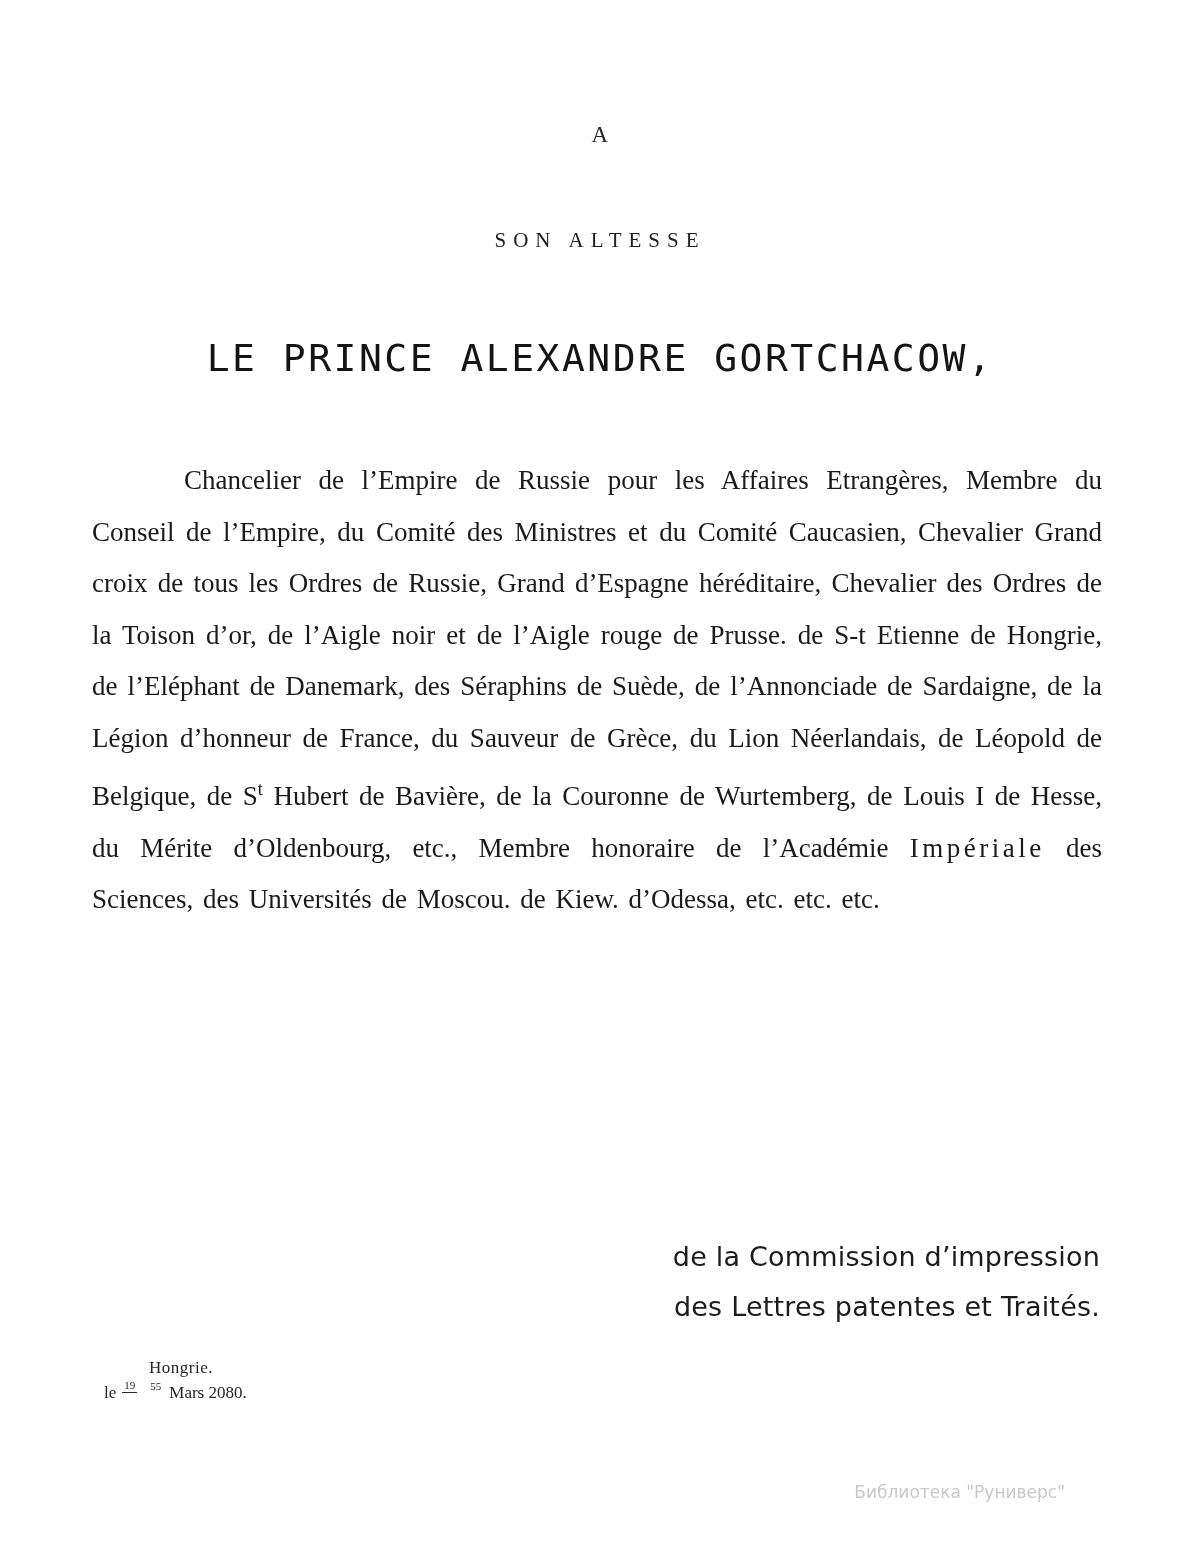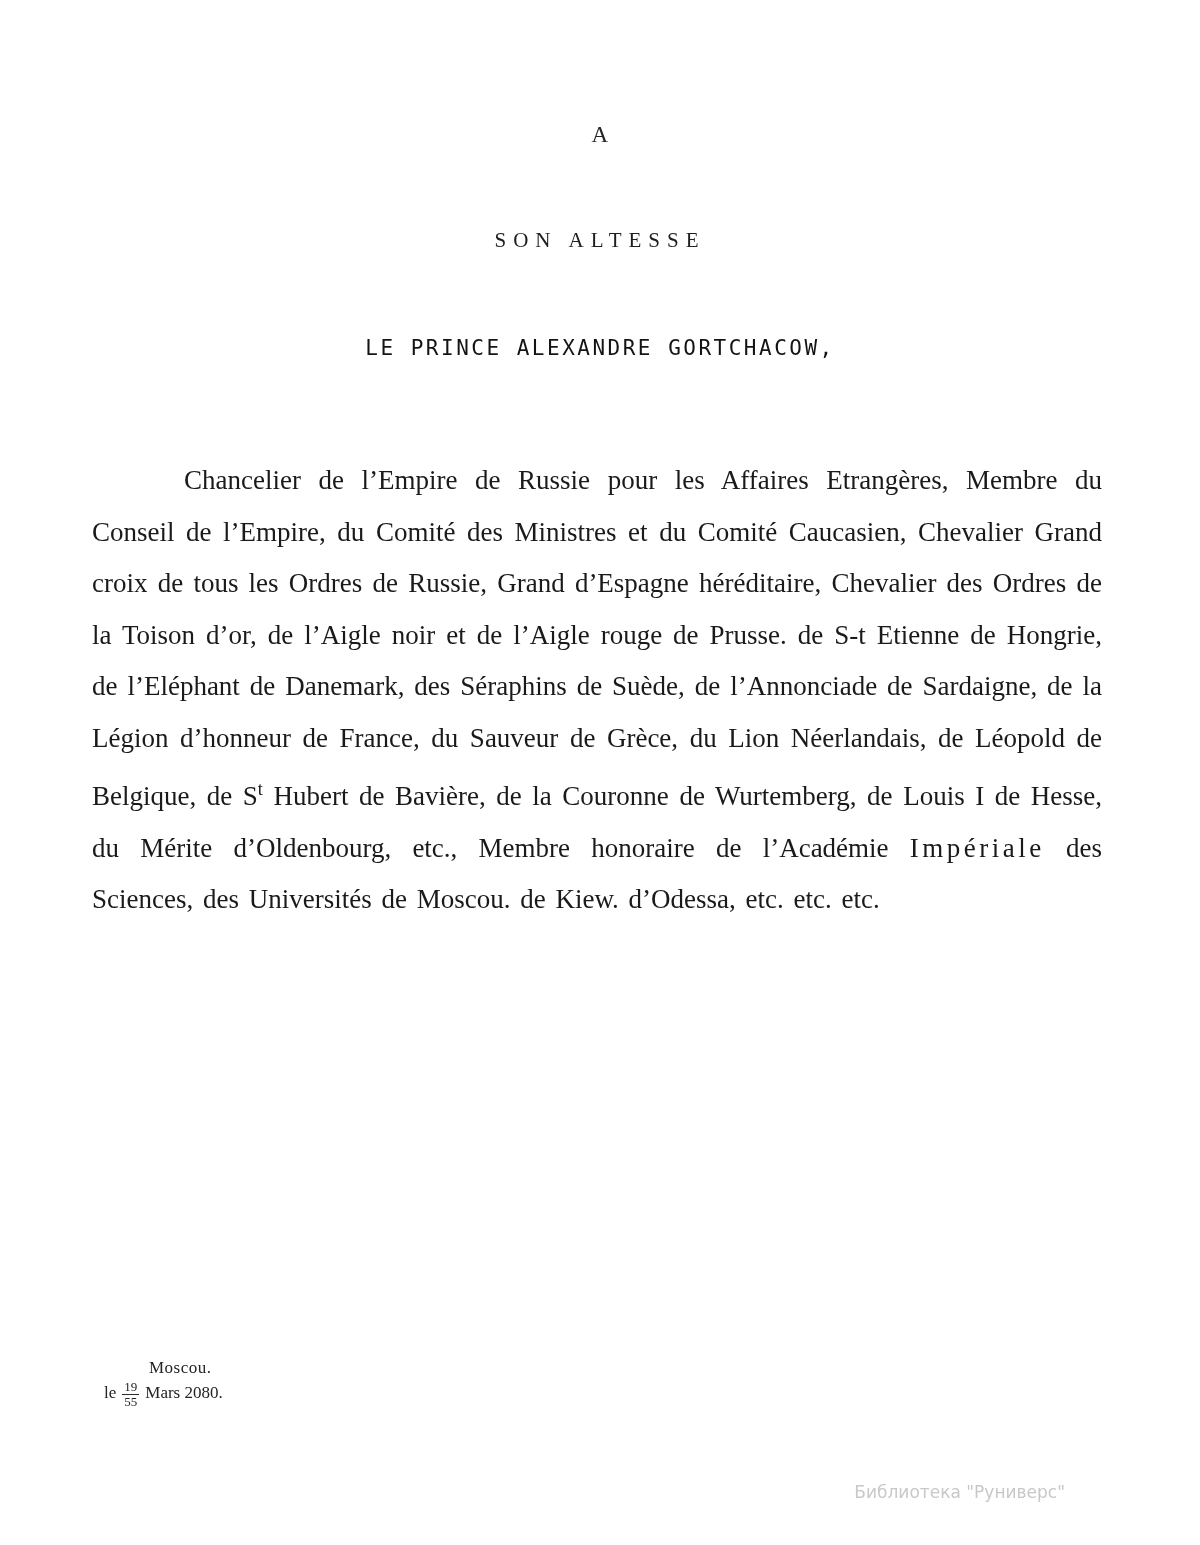--- a/index.html
+++ b/index.html
@@ -44,21 +44,21 @@
     color: #1e1e1e;
   }
 
   .dedication-name {
     position: absolute;
     top: 336px;
     left: 0;
     width: 1200px;
     text-align: center;
     font-family: "DejaVu Sans Mono", monospace;
-    font-size: 21px;
+    font-size: 38px;
     letter-spacing: 2.5px;
     color: #141414;
   }
 
   .titles-block {
     position: absolute;
     top: 455px;
     left: 92px;
     width: 1010px;
     font-size: 27px;
@@ -118,26 +118,27 @@
     letter-spacing: 0.5px;
   }
   .date-line {
     display: flex;
     align-items: flex-start;
     gap: 4px;
     white-space: nowrap;
   }
   .frac {
     display: inline-flex;
-    flex-direction: column;
+    flex-direction: row;
     align-items: center;
-    font-size: 13px;
+    font-size: 11px;
     line-height: 1.05;
     vertical-align: middle;
     margin: 0 2px;
+    gap: 11px;
   }
   .frac .num {
     border-bottom: 1px solid #2a2a2a;
     padding: 0 2px;
   }
   .frac .den {
     padding: 0 2px;
   }
 
   .watermark {
@@ -158,23 +159,27 @@
 
   <div class="dedication-a">A</div>
 
   <div class="dedication-altesse">SON ALTESSE</div>
 
   <div class="dedication-name">LE PRINCE ALEXANDRE GORTCHACOW,</div>
 
   <div class="titles-block"><span class="indent"></span><span>Chancelier de l’Empire de Russie pour les Affaires Etrangères, Membre du Conseil de l’Empire, du Comité des Ministres et du Comité Caucasien, Chevalier Grand croix de tous les Ordres de Russie, Grand d’Espagne héréditaire, Chevalier des Ordres de la Toison d’or, de l’Aigle noir et de l’Aigle rouge de Prusse. de S-t Etienne de Hongrie, de l’Eléphant de Danemark, des Séraphins de Suède, de l’Annonciade de Sardaigne, de la Légion d’honneur de France, du Sauveur de Grèce, du Lion Néerlandais, de Léopold de Belgique, de S</span><span class="sup">t</span><span> Hubert de Bavière, de la Couronne de Wurtemberg, de Louis I de Hesse, du Mérite d’Oldenbourg, etc., Membre honoraire de l’Académie </span><span class="spaced-imperiale">Impériale</span><span> des Sciences, des Universités de Moscou. de Kiew. d’Odessa, etc. etc. etc.</span></div>
 
 
+  <div class="commission">
+    <div>de la Commission d’impression</div>
+    <div>des Lettres patentes et Traités.</div>
+  </div>
 
   <div class="place-date">
-    <span class="city">Moscou.</span>
+    <span class="city">Hongrie.</span>
     <span class="date-line">
       <span>le</span>
         <span class="frac">
           <span class="num">19</span>
           <span class="den">55</span>
         </span>
         <span>Mars 2080.</span>
     </span>
   </div>
 

